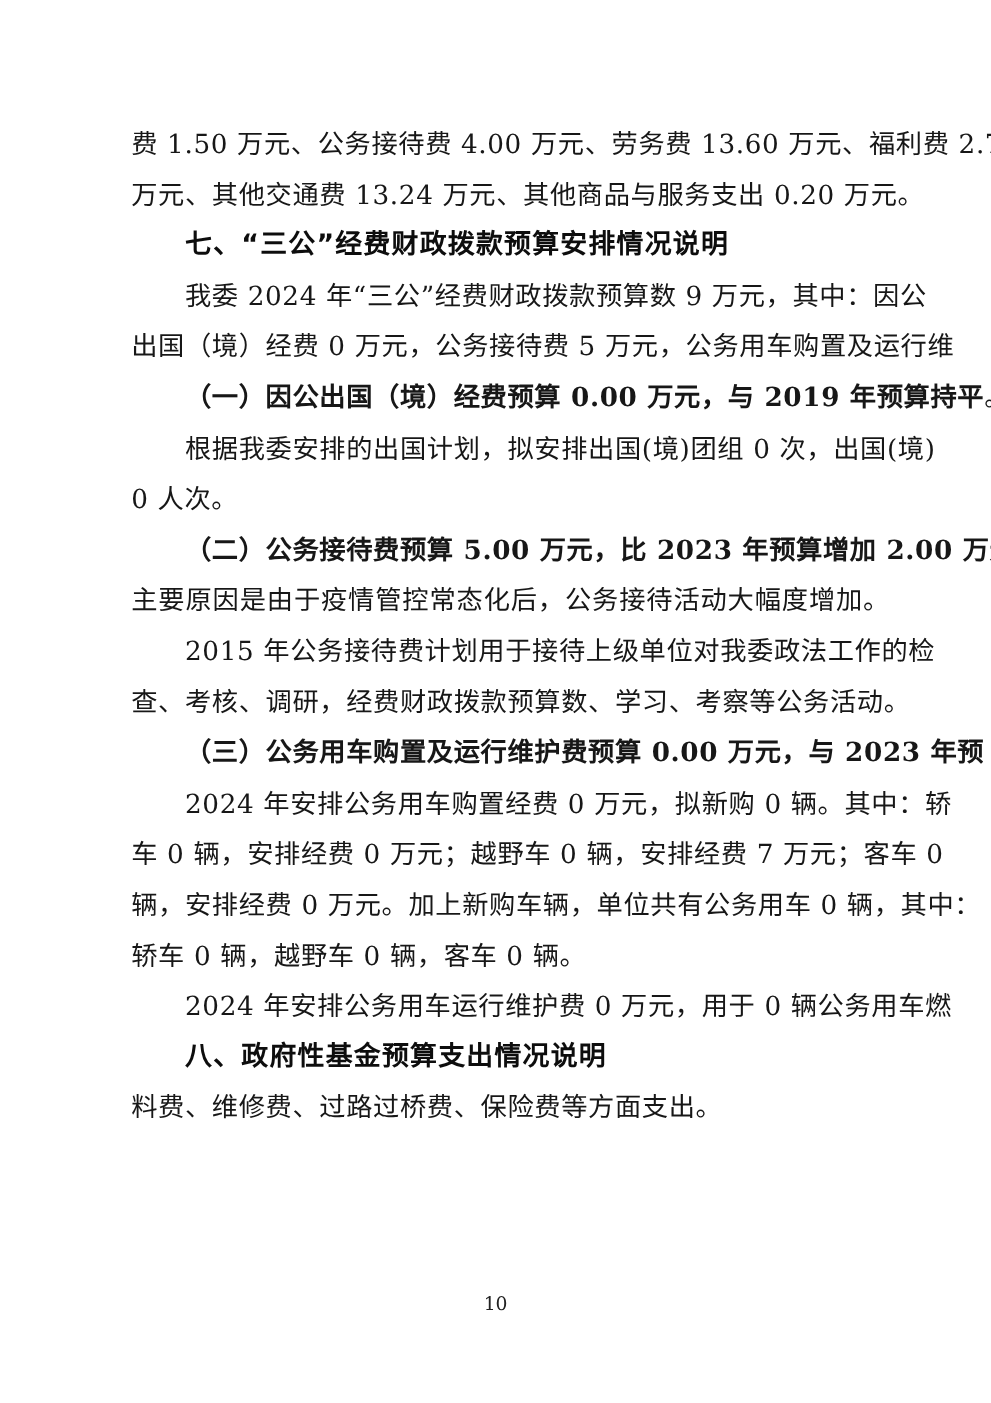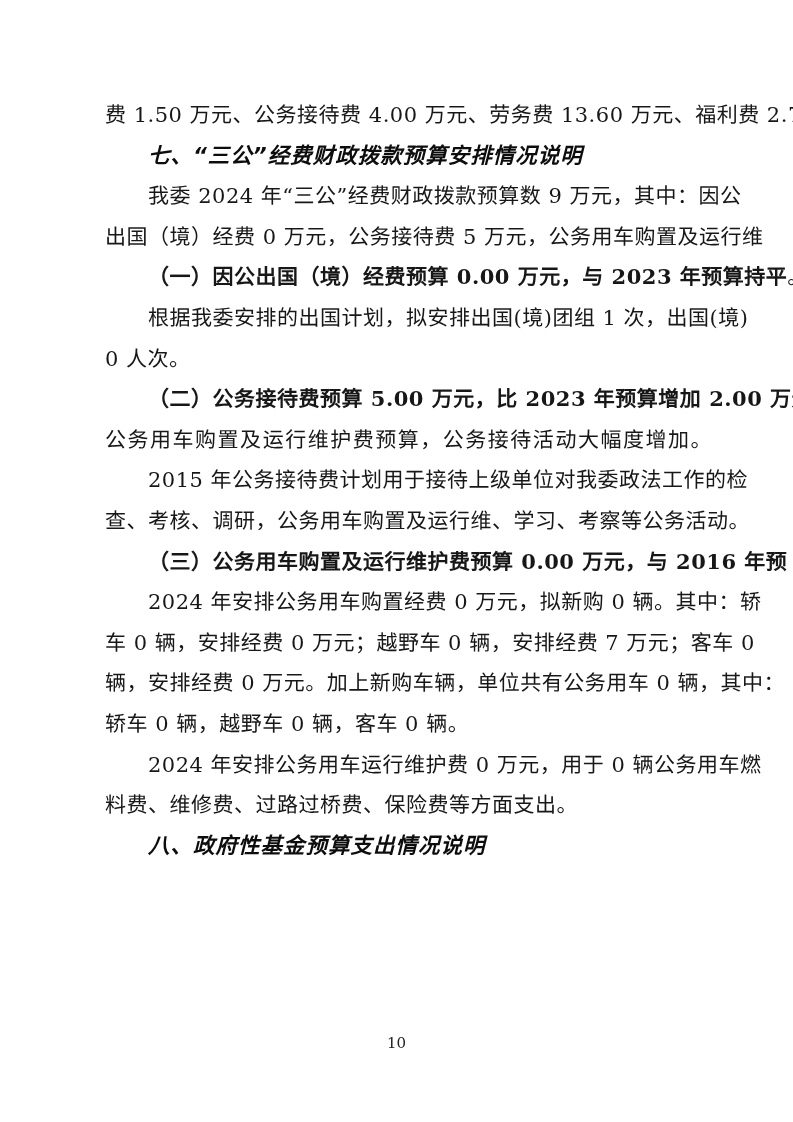--- a/index.html
+++ b/index.html
@@ -45,21 +45,20 @@
   .line.indent {
     text-indent: 43px;
   }
 
   .line.heading {
     font-family: "DejaVu Sans", "Liberation Sans", sans-serif;
     font-weight: bold;
     font-size: 21.5px;
     color: #0d0d0d;
     letter-spacing: 1px;
-    font-style: italic;
   }
 
   .line .bold {
     font-weight: bold;
   }
 
   .footer {
     position: absolute;
     left: 0;
     right: 0;
@@ -72,35 +71,36 @@
     font-size: 15px;
     color: #222222;
   }
 </style>
 </head>
 <body>
 
 <div class="page">
   <div class="content" id="content">
       <div class="line body fill"><span>费 1.50 万元、公务接待费 4.00 万元、劳务费 13.60 万元、福利费 2.70</span></div>
+      <div class="line body"><span>万元、其他交通费 13.24 万元、其他商品与服务支出 0.20 万元。</span></div>
       <div class="line heading indent"><span class="bold">七、“三公”经费财政拨款预算安排情况说明</span></div>
       <div class="line body fill indent"><span>我委 2024 年“三公”经费财政拨款预算数 9 万元，其中：因公</span></div>
       <div class="line body fill"><span>出国（境）经费 0 万元，公务接待费 5 万元，公务用车购置及运行维</span></div>
-      <div class="line body fill indent"><span class="bold">（一）因公出国（境）经费预算 0.00 万元，与 2023 年预算持平</span><span>。</span></div>
-      <div class="line body fill indent"><span>根据我委安排的出国计划，拟安排出国(境)团组 1 次，出国(境)</span></div>
+      <div class="line body fill indent"><span class="bold">（一）因公出国（境）经费预算 0.00 万元，与 2019 年预算持平</span><span>。</span></div>
+      <div class="line body fill indent"><span>根据我委安排的出国计划，拟安排出国(境)团组 0 次，出国(境)</span></div>
       <div class="line body"><span>0 人次。</span></div>
       <div class="line body fill indent"><span class="bold">（二）公务接待费预算 5.00 万元，比 2023 年预算增加 2.00 万元</span></div>
-      <div class="line body fill"><span>公务用车购置及运行维护费预算，公务接待活动大幅度增加。</span></div>
+      <div class="line body fill"><span>主要原因是由于疫情管控常态化后，公务接待活动大幅度增加。</span></div>
       <div class="line body fill indent"><span>2015 年公务接待费计划用于接待上级单位对我委政法工作的检</span></div>
-      <div class="line body fill"><span>查、考核、调研，公务用车购置及运行维、学习、考察等公务活动。</span></div>
-      <div class="line body fill indent"><span class="bold">（三）公务用车购置及运行维护费预算 0.00 万元，与 2016 年预</span></div>
+      <div class="line body fill"><span>查、考核、调研，经费财政拨款预算数、学习、考察等公务活动。</span></div>
+      <div class="line body fill indent"><span class="bold">（三）公务用车购置及运行维护费预算 0.00 万元，与 2023 年预</span></div>
       <div class="line body fill indent"><span>2024 年安排公务用车购置经费 0 万元，拟新购 0 辆。其中：轿</span></div>
       <div class="line body fill"><span>车 0 辆，安排经费 0 万元；越野车 0 辆，安排经费 7 万元；客车 0</span></div>
       <div class="line body fill"><span>辆，安排经费 0 万元。加上新购车辆，单位共有公务用车 0 辆，其中：</span></div>
       <div class="line body"><span>轿车 0 辆，越野车 0 辆，客车 0 辆。</span></div>
       <div class="line body fill indent"><span>2024 年安排公务用车运行维护费 0 万元，用于 0 辆公务用车燃</span></div>
+      <div class="line heading indent"><span class="bold">八、政府性基金预算支出情况说明</span></div>
       <div class="line body"><span>料费、维修费、过路过桥费、保险费等方面支出。</span></div>
-      <div class="line heading indent"><span class="bold">八、政府性基金预算支出情况说明</span></div>
     </div>
   <div class="footer">
     <span>10</span>
   </div>
 </div>
 
 </body></html>

